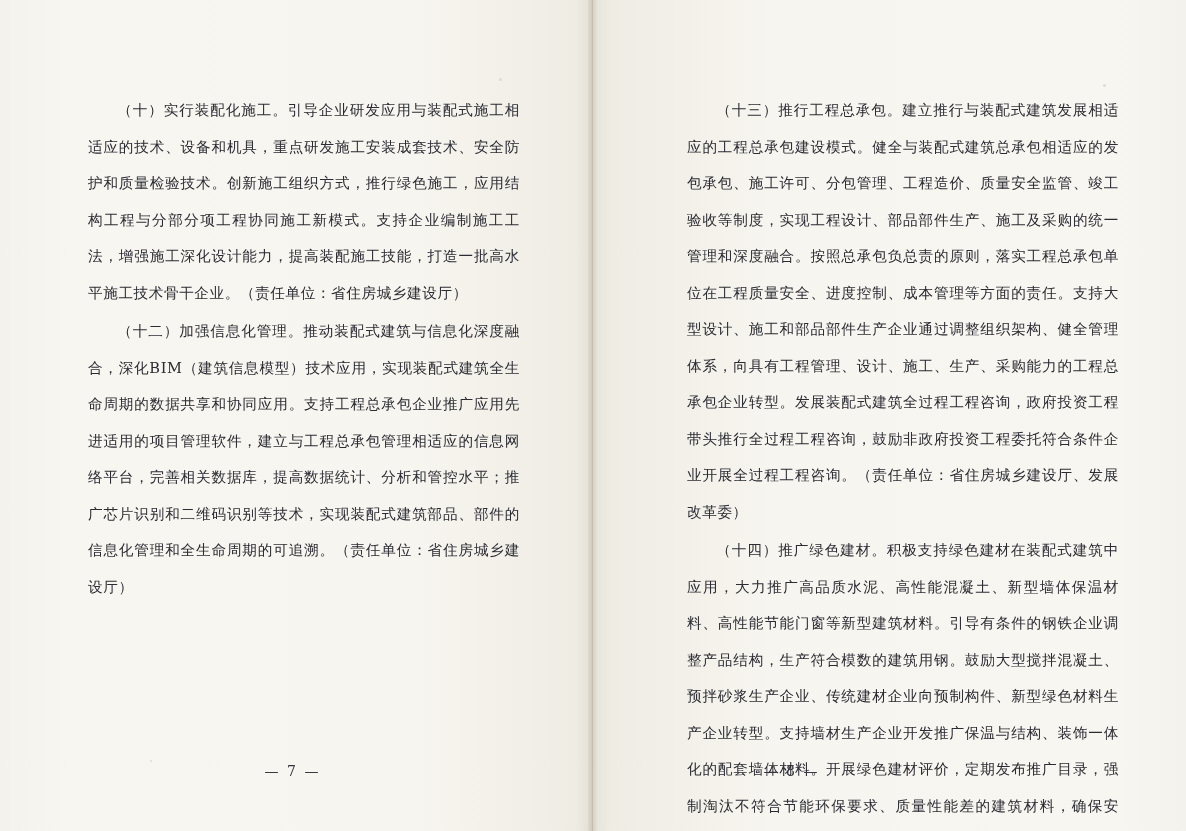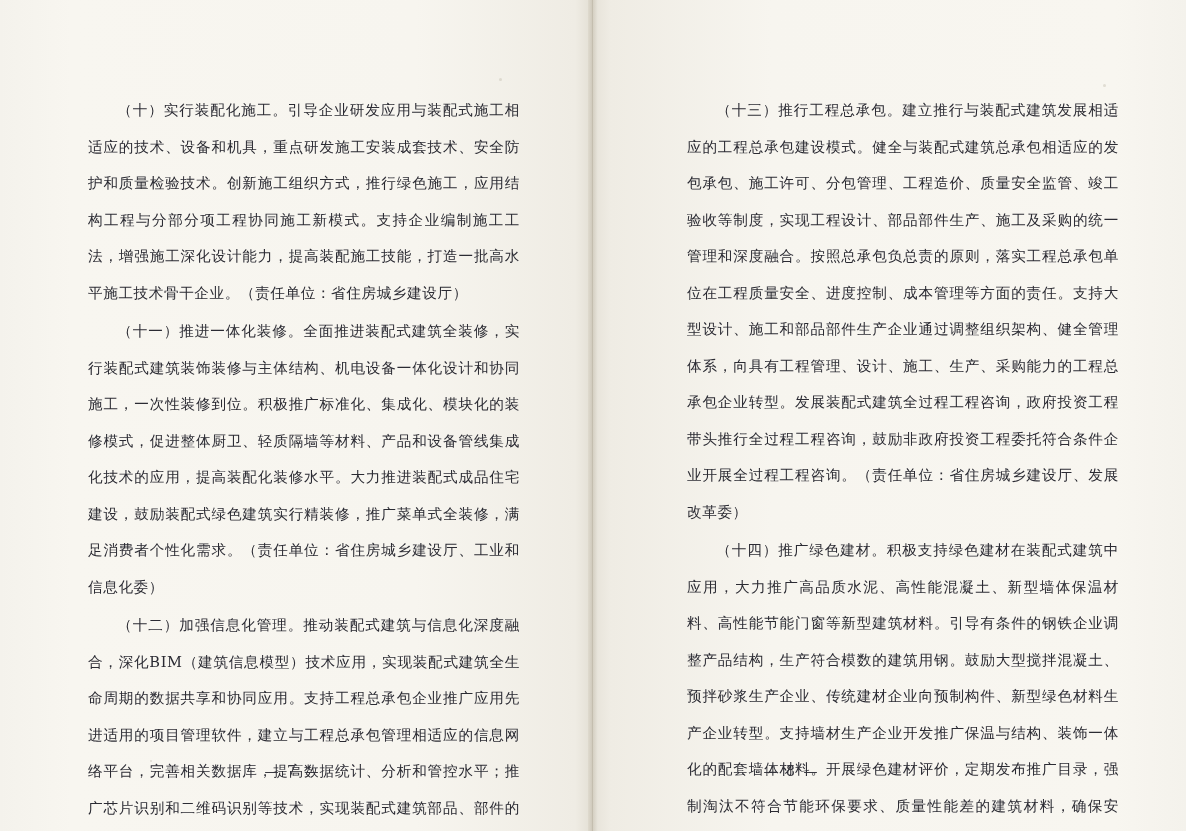--- a/index.html
+++ b/index.html
@@ -93,21 +93,20 @@
   }
 </style>
 </head>
 <body>
 
 <div class="spread">
 
   <div class="page left">
     <div class="content">
       <p class="para">（十）实行装配化施工。引导企业研发应用与装配式施工相适应的技术、设备和机具，重点研发施工安装成套技术、安全防护和质量检验技术。创新施工组织方式，推行绿色施工，应用结构工程与分部分项工程协同施工新模式。支持企业编制施工工法，增强施工深化设计能力，提高装配施工技能，打造一批高水平施工技术骨干企业。（责任单位：省住房城乡建设厅）</p>
-      <p class="para">（十一）推进一体化装修。全面推进装配式建筑全装修，实行装配式建筑装饰装修与主体结构、机电设备一体化设计和协同施工，一次性装修到位。积极推广标准化、集成化、模块化的装修模式，促进整体厨卫、轻质隔墙等材料、产品和设备管线集成化技术的应用，提高装配化装修水平。大力推进装配式成品住宅建设，鼓励装配式绿色建筑实行精装修，推广菜单式全装修，满足消费者个性化需求。（责任单位：省住房城乡建设厅、工业和信息化委）</p>
       <p class="para">（十二）加强信息化管理。推动装配式建筑与信息化深度融合，深化BIM（建筑信息模型）技术应用，实现装配式建筑全生命周期的数据共享和协同应用。支持工程总承包企业推广应用先进适用的项目管理软件，建立与工程总承包管理相适应的信息网络平台，完善相关数据库，提高数据统计、分析和管控水平；推广芯片识别和二维码识别等技术，实现装配式建筑部品、部件的信息化管理和全生命周期的可追溯。（责任单位：省住房城乡建设厅）</p>
     </div>
     <div class="page-number">— 7 —</div>
     <div class="speck" style="left:499px; top:78px; width:3px; height:3px;"></div>
     <div class="speck" style="left:150px; top:760px; width:2px; height:2px;"></div>
   </div>
 
   <div class="page right">
     <div class="content">
       <p class="para">（十三）推行工程总承包。建立推行与装配式建筑发展相适应的工程总承包建设模式。健全与装配式建筑总承包相适应的发包承包、施工许可、分包管理、工程造价、质量安全监管、竣工验收等制度，实现工程设计、部品部件生产、施工及采购的统一管理和深度融合。按照总承包负总责的原则，落实工程总承包单位在工程质量安全、进度控制、成本管理等方面的责任。支持大型设计、施工和部品部件生产企业通过调整组织架构、健全管理体系，向具有工程管理、设计、施工、生产、采购能力的工程总承包企业转型。发展装配式建筑全过程工程咨询，政府投资工程带头推行全过程工程咨询，鼓励非政府投资工程委托符合条件企业开展全过程工程咨询。（责任单位：省住房城乡建设厅、发展改革委）</p>

